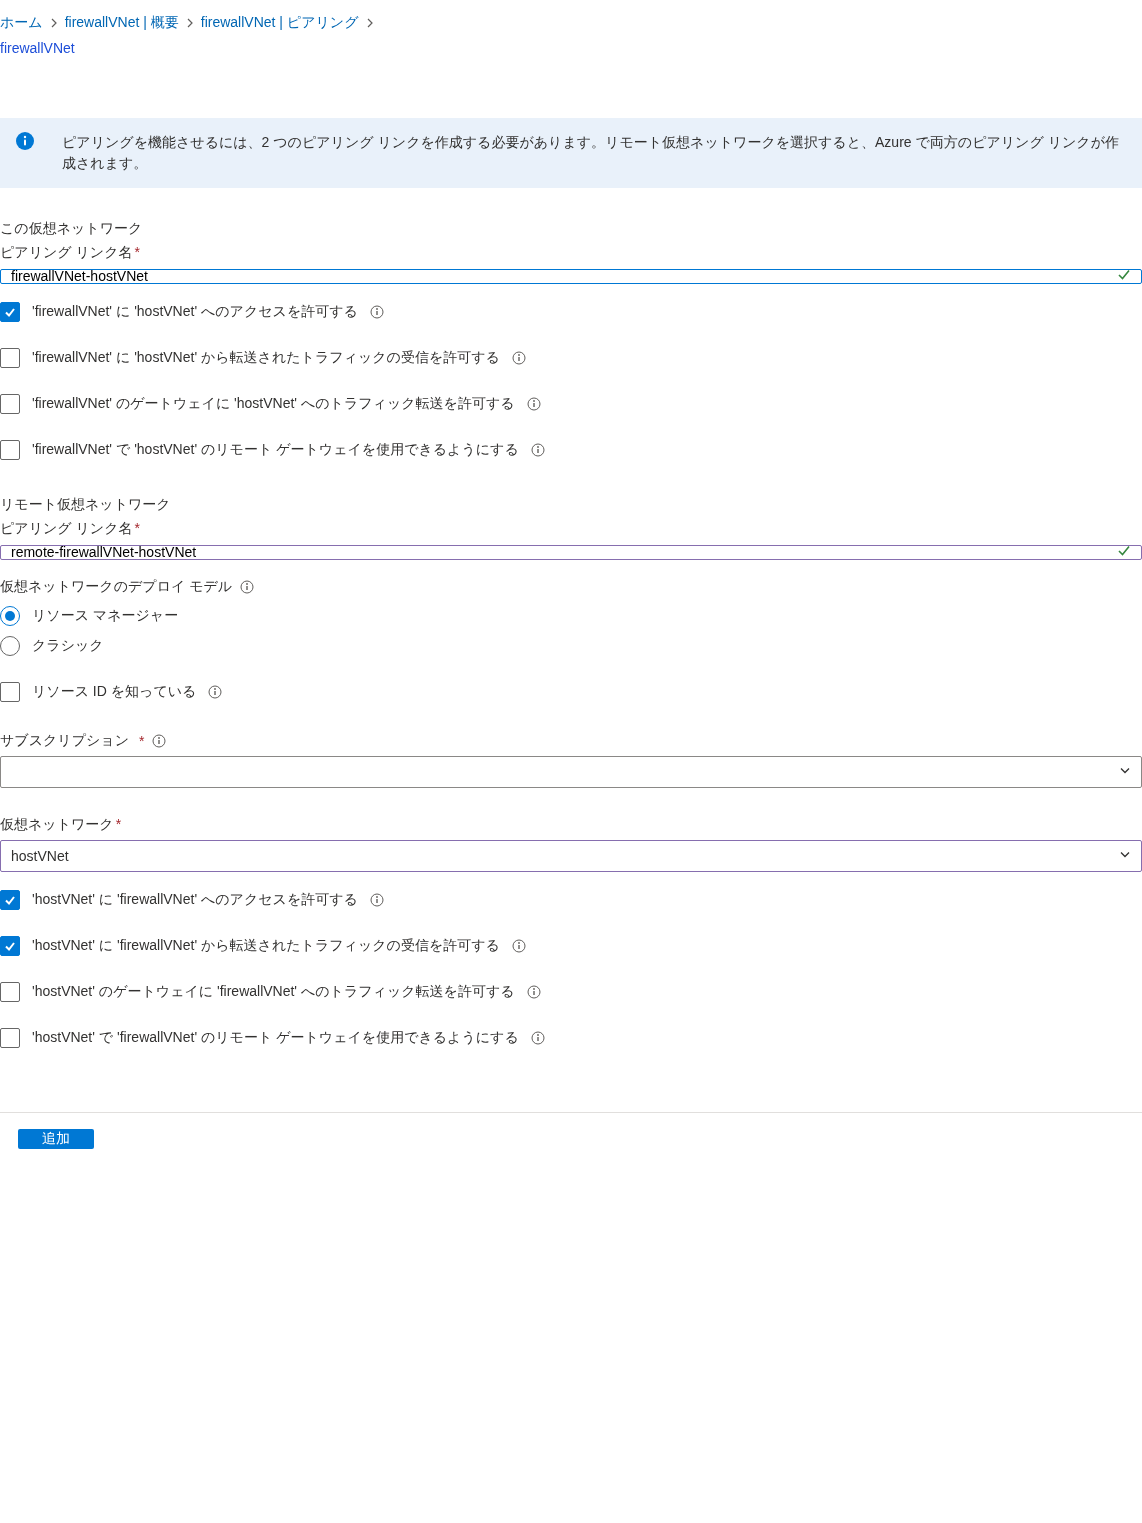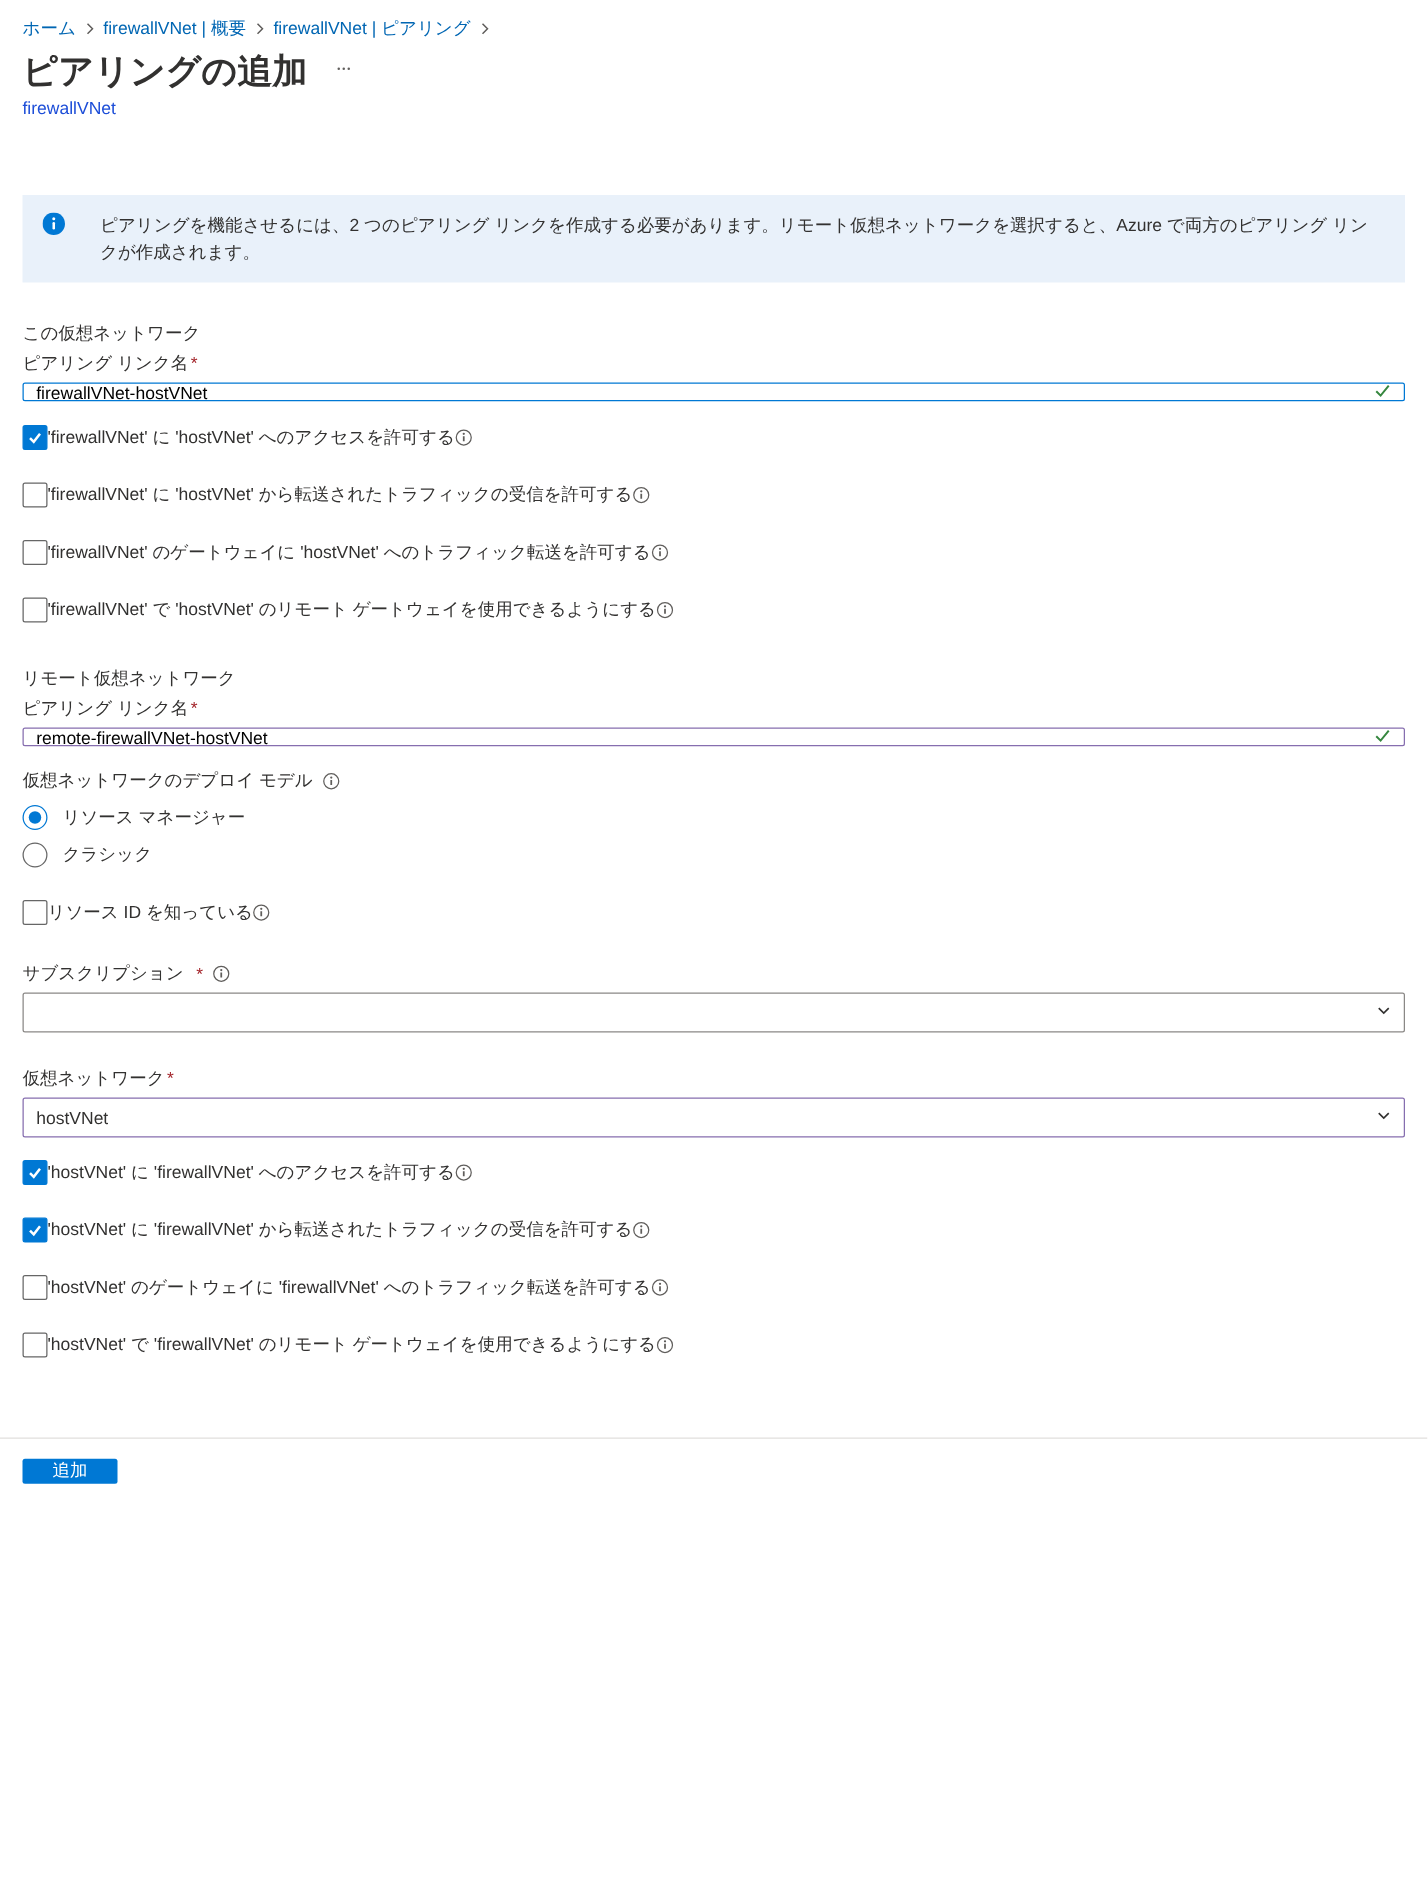--- a/index.html
+++ b/index.html
@@ -9,21 +9,21 @@
     --text:#323130;
     --blue:#0078d4;
     --purple:#866eaf;
     --req:#a4262c;
     --info-bg:#e9f1fa;
     --success:#36873f;
   }
   *{box-sizing:border-box;font-family:"Segoe UI","Yu Gothic UI","Meiryo",sans-serif;font-size:14px;}
   body{margin:0;color:var(--text);width:1142px;background:#fff;}
   .page{padding:14px 0 0 0;}
-  .content{padding:0 18px;}
+  .content{padding:0 0;}
   
   .breadcrumb{display:flex;align-items:center;gap:6px;margin-bottom:8px;flex-wrap:wrap;}
   .crumb{color:var(--link);text-decoration:none;cursor:pointer;}
   .crumb-sep svg{display:block;}
   
   .title-row{display:flex;align-items:center;gap:18px;margin-top:6px;}
   h1{font-size:28px;font-weight:600;margin:0;line-height:1.2;}
   .subtitle{margin-top:4px;color:#1d4ed8;}
   .more{color:#605e5c;cursor:pointer;padding:4px;border-radius:2px;}
   
@@ -36,21 +36,21 @@
   .req{color:var(--req);margin-left:2px;}
   .field-row{display:flex;align-items:center;gap:8px;}
   .info-icon{display:inline-flex;align-items:center;justify-content:center;cursor:pointer;}
   .info-icon svg{display:block;}
   .text-input{position:relative;margin-bottom:18px;}
   .text-input input{width:100%;height:15px;border:1px solid var(--border);border-radius:2px;padding:0 36px 0 10px;outline:none;}
   .text-input.ok input{border-color:var(--blue);}
   .text-input.purple input{border-color:var(--purple);}
   .valid-icon{position:absolute;right:10px;top:50%;transform:translateY(-50%);}
   
-  .check-row{display:flex;align-items:center;margin-bottom:26px;}
+  .check-row{display:flex;align-items:center;gap:12px;margin-bottom:26px;}
   .check-row:last-child{margin-bottom:0;}
   .chk{width:20px;height:20px;border:1px solid #666;border-radius:2px;flex-shrink:0;display:flex;align-items:center;justify-content:center;cursor:pointer;background:#fff;}
   .chk.checked{background:var(--blue);border-color:var(--blue);}
   .chk.checked svg{display:block;}
   .chk svg{display:none;}
   .check-label{cursor:pointer;}
   
   .radio-row{display:flex;align-items:center;gap:12px;margin-bottom:10px;}
   .rad{width:20px;height:20px;border:1px solid #666;border-radius:50%;flex-shrink:0;display:flex;align-items:center;justify-content:center;cursor:pointer;}
   .rad.selected{border-color:var(--blue);}
@@ -88,30 +88,20 @@
           </svg>
       </span>
       <a class="crumb">firewallVNet | ピアリング</a>
       <span class="crumb-sep">
         <svg width="10" height="10" viewBox="0 0 10 10">
             <path d="M3 1 L7 5 L3 9" fill="none" stroke="#605e5c" stroke-width="1.2"></path>
           </svg>
       </span>
     </nav>
 
-    <div class="title-row">
-      <h1>ピアリングの追加</h1>
-      <span class="more">
-        <svg width="14" height="14" viewBox="0 0 14 14">
-          <circle cx="3" cy="7" r="1" fill="#605e5c"></circle>
-            <circle cx="7" cy="7" r="1" fill="#605e5c"></circle>
-            <circle cx="11" cy="7" r="1" fill="#605e5c"></circle>
-        </svg>
-      </span>
-    </div>
     <div class="subtitle">firewallVNet</div>
 
     <div class="banner">
       <span class="banner-icon">
         <svg width="18" height="18" viewBox="0 0 18 18">
             <circle cx="9" cy="9" r="9" fill="#0078d4"></circle>
             <rect x="8" y="7.5" width="2" height="6" rx="1" fill="#fff"></rect>
             <circle cx="9" cy="5" r="1.2" fill="#fff"></circle>
           </svg>
       </span>

